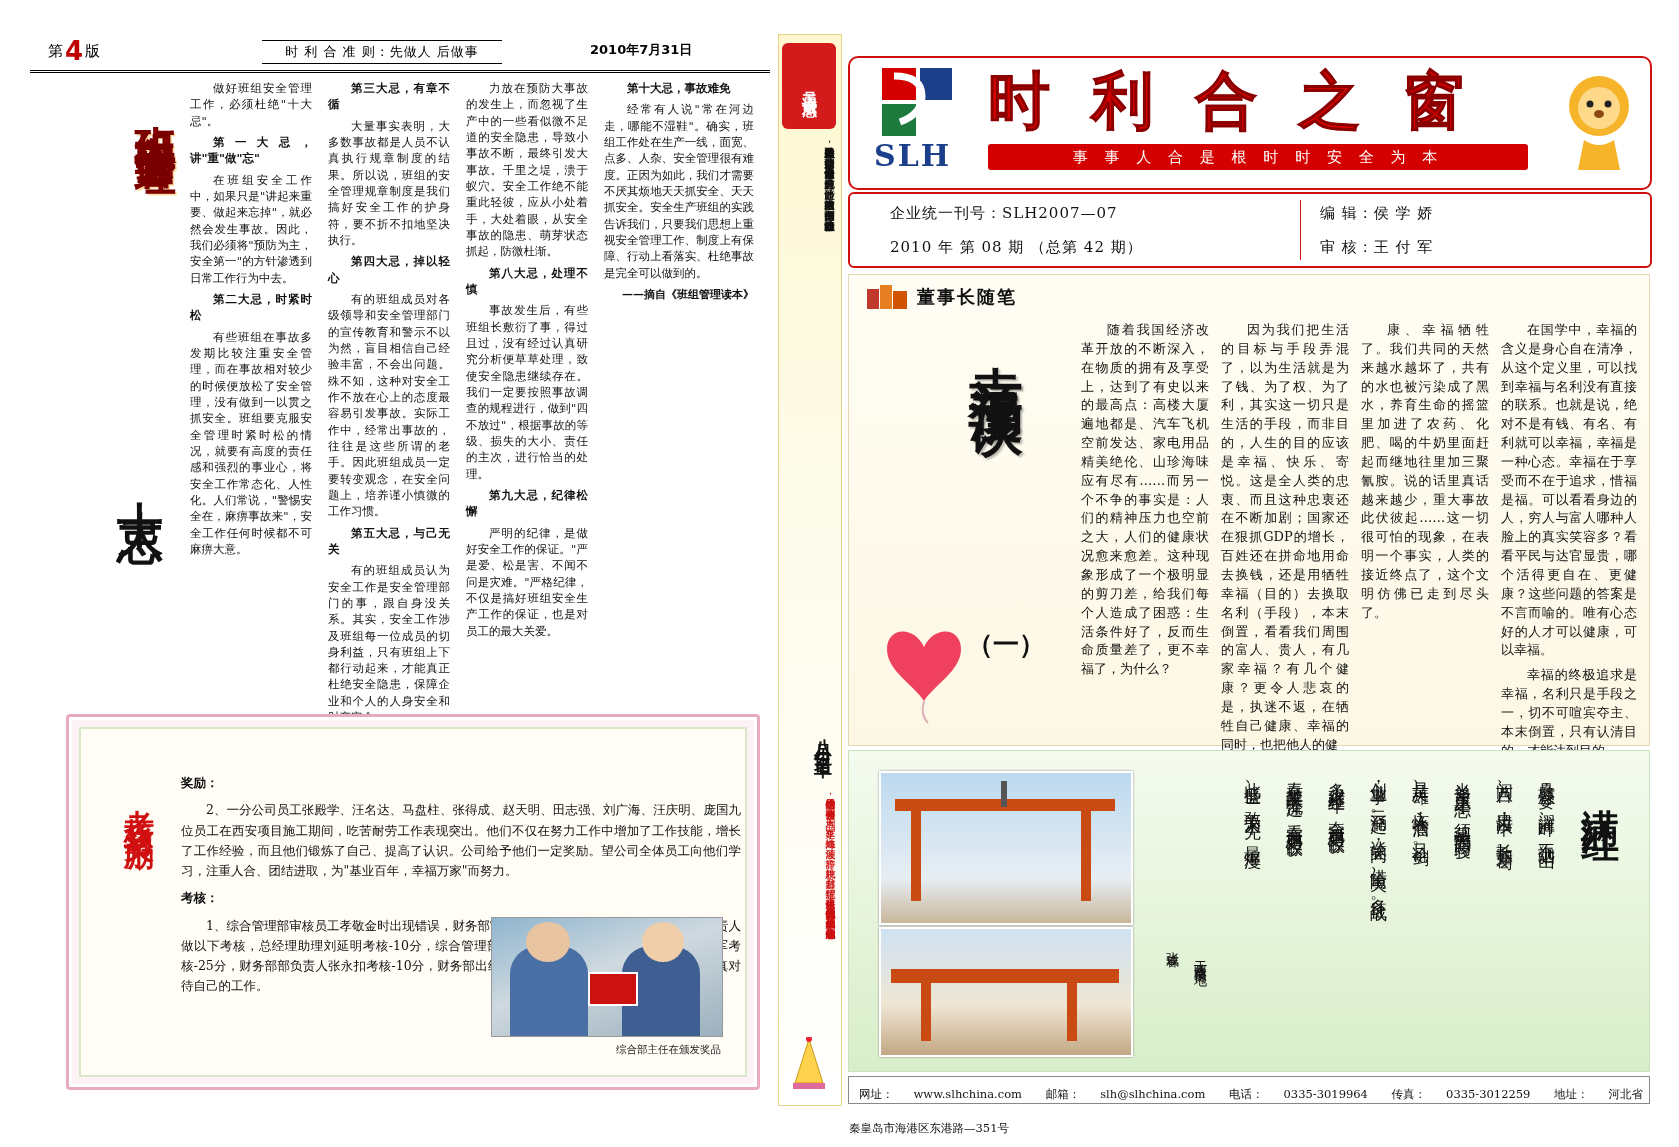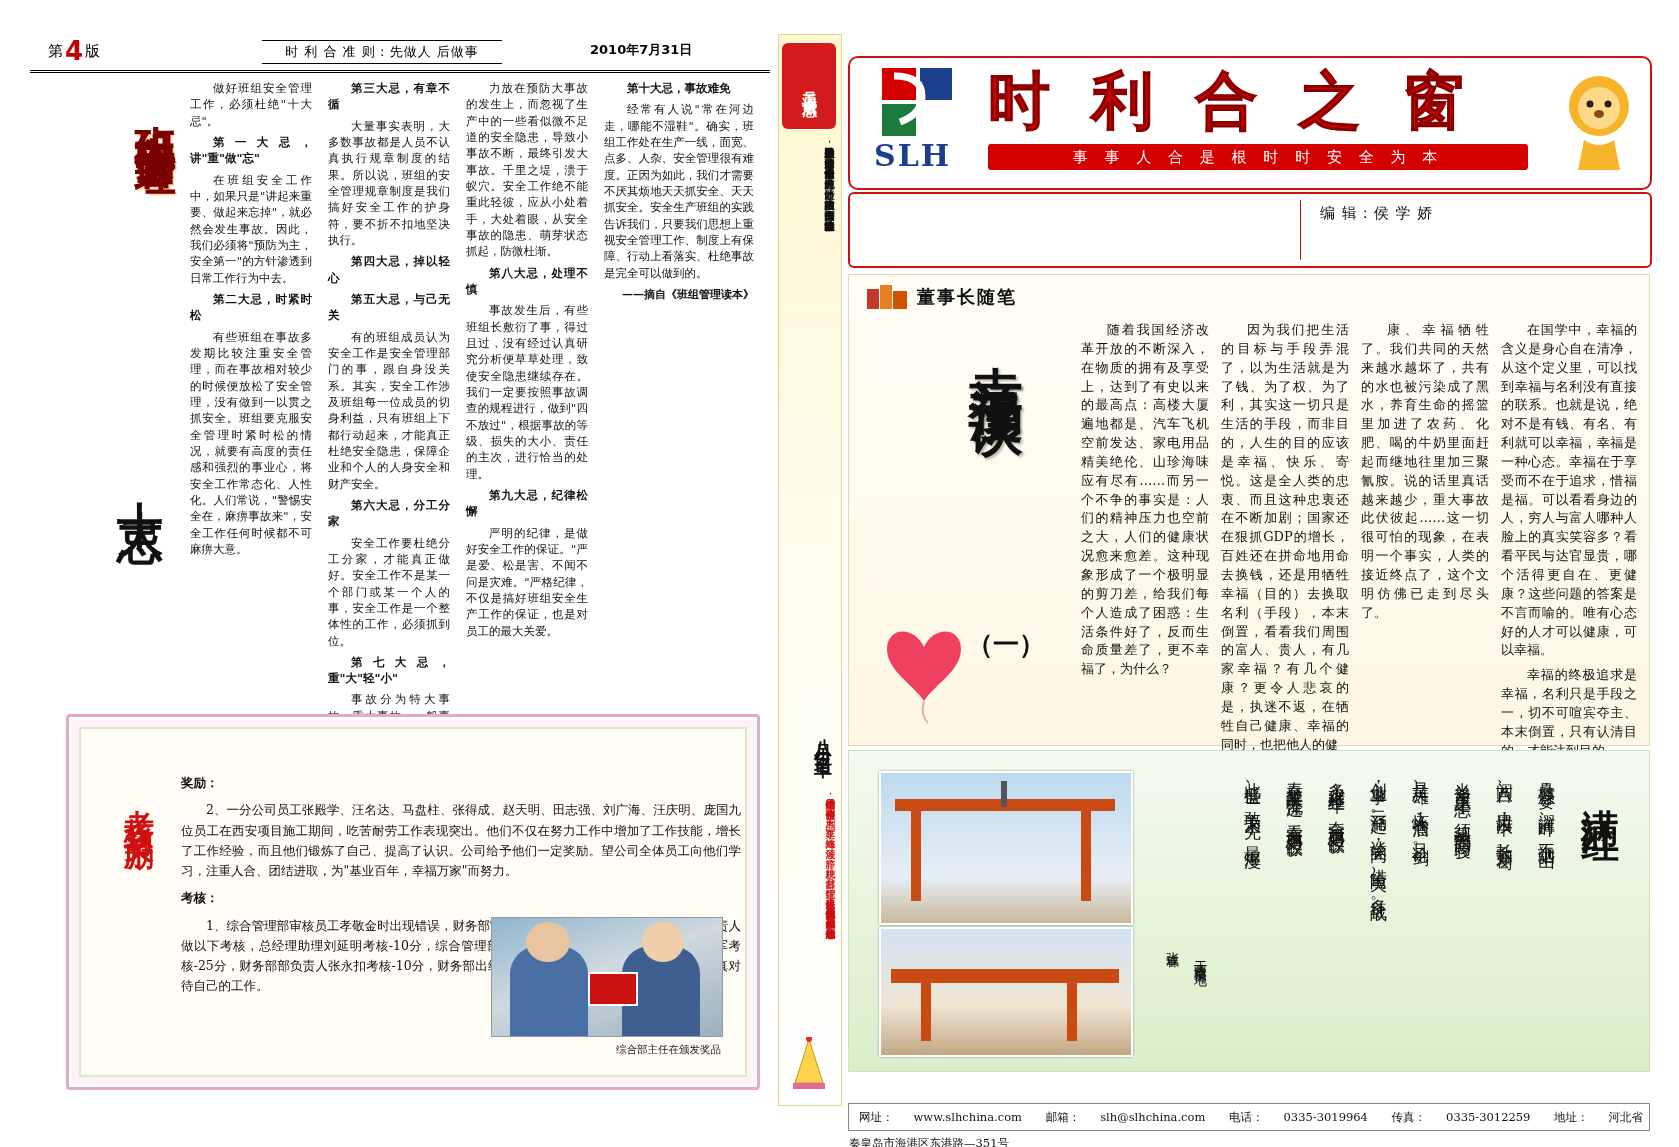--- a/index.html
+++ b/index.html
@@ -237,23 +237,22 @@
   }
   .poem-sign{
     position:absolute;left:300px;top:190px;width:30px;height:120px;
     writing-mode:vertical-rl;text-orientation:upright;
     font-size:13px;color:#111;letter-spacing:2px;
     font-family:"DejaVu Serif","Liberation Serif",serif;
   }
   .footer{
     position:absolute;left:0;top:1042px;width:800px;height:26px;
     border:1px solid #888;background:#fff;
-    font-size:11.5px;line-height:26px;color:#111;
-    font-family:"DejaVu Serif","Liberation Serif",serif;
-    margin-top:27px;
+    font-size:11.5px;line-height:34px;color:#111;
+    font-family:"DejaVu Serif","Liberation Serif",serif;
   }
   .footer span{padding:0 10px;}
 </style>
 </head>
 <body>
 
 <div class="page">
 
   <div class="left-page">
 
@@ -273,20 +272,21 @@
         <p>做好班组安全管理工作，必须杜绝"十大忌"。</p>
         <p class="sub">第一大忌，讲"重"做"忘"</p>
         <p>在班组安全工作中，如果只是"讲起来重要、做起来忘掉"，就必然会发生事故。因此，我们必须将"预防为主，安全第一"的方针渗透到日常工作行为中去。</p>
         <p class="sub">第二大忌，时紧时松</p>
         <p>有些班组在事故多发期比较注重安全管理，而在事故相对较少的时候便放松了安全管理，没有做到一以贯之抓安全。班组要克服安全管理时紧时松的情况，就要有高度的责任感和强烈的事业心，将安全工作常态化、人性化。人们常说，"警惕安全在，麻痹事故来"，安全工作任何时候都不可麻痹大意。</p>
       </div>
       <div class="col col2">
         <p class="sub">第三大忌，有章不循</p>
         <p>大量事实表明，大多数事故都是人员不认真执行规章制度的结果。所以说，班组的安全管理规章制度是我们搞好安全工作的护身符，要不折不扣地坚决执行。</p>
         <p class="sub">第四大忌，掉以轻心</p>
+        <p>有的班组成员对各级领导和安全管理部门的宣传教育和警示不以为然，盲目相信自己经验丰富，不会出问题。殊不知，这种对安全工作不放在心上的态度最容易引发事故。实际工作中，经常出事故的，往往是这些所谓的老手。因此班组成员一定要转变观念，在安全问题上，培养谨小慎微的工作习惯。</p>
         <p class="sub">第五大忌，与己无关</p>
         <p>有的班组成员认为安全工作是安全管理部门的事，跟自身没关系。其实，安全工作涉及班组每一位成员的切身利益，只有班组上下都行动起来，才能真正杜绝安全隐患，保障企业和个人的人身安全和财产安全。</p>
         <p class="sub">第六大忌，分工分家</p>
         <p>安全工作要杜绝分工分家，才能真正做好。安全工作不是某一个部门或某一个人的事，安全工作是一个整体性的工作，必须抓到位。</p>
         <p class="sub">第七大忌，重"大"轻"小"</p>
         <p>事故分为特大事故、重大事故、一般事故。在实际工作中，我们往往只把注意</p>
       </div>
       <div class="col col3">
         <p>力放在预防大事故的发生上，而忽视了生产中的一些看似微不足道的安全隐患，导致小事故不断，最终引发大事故。千里之堤，溃于蚁穴。安全工作绝不能重此轻彼，应从小处着手，大处着眼，从安全事故的隐患、萌芽状态抓起，防微杜渐。</p>
         <p class="sub">第八大忌，处理不慎</p>
@@ -356,21 +356,26 @@
         <circle cx="34" cy="36" r="3.5" fill="#222"></circle>
         <circle cx="52" cy="36" r="3.5" fill="#222"></circle>
         <ellipse cx="43" cy="46" rx="5" ry="4" fill="#8a4a12"></ellipse>
         <path d="M28 72 q15 10 30 0 l6 30 h-42 z" fill="#f6b42a"></path>
       </svg>
     </div>
 
     <div class="mast-info">
       <div class="mi-sep"></div>
       <div class="mi-row mi-r1">
+        <span class="mi-a"><span>企业统一刊号：</span><span>SLH2007—07</span></span>
         <span class="mi-b"><span>编 辑：</span><span>侯 学 娇</span></span>
+      </div>
+      <div class="mi-row mi-r2">
+        <span class="mi-a">2010 年  第 08 期 （总第 42 期）</span>
+        <span class="mi-b"><span>审 核：</span><span>王 付 军</span></span>
       </div>
     </div>
 
     <div class="art">
       <div class="art-head">
         <svg class="books" viewBox="0 0 46 30">
           <rect x="2" y="8" width="12" height="20" fill="#c0392b"></rect>
           <rect x="15" y="4" width="12" height="24" fill="#e67e22"></rect>
           <rect x="28" y="10" width="14" height="18" fill="#d35400"></rect>
         </svg>

